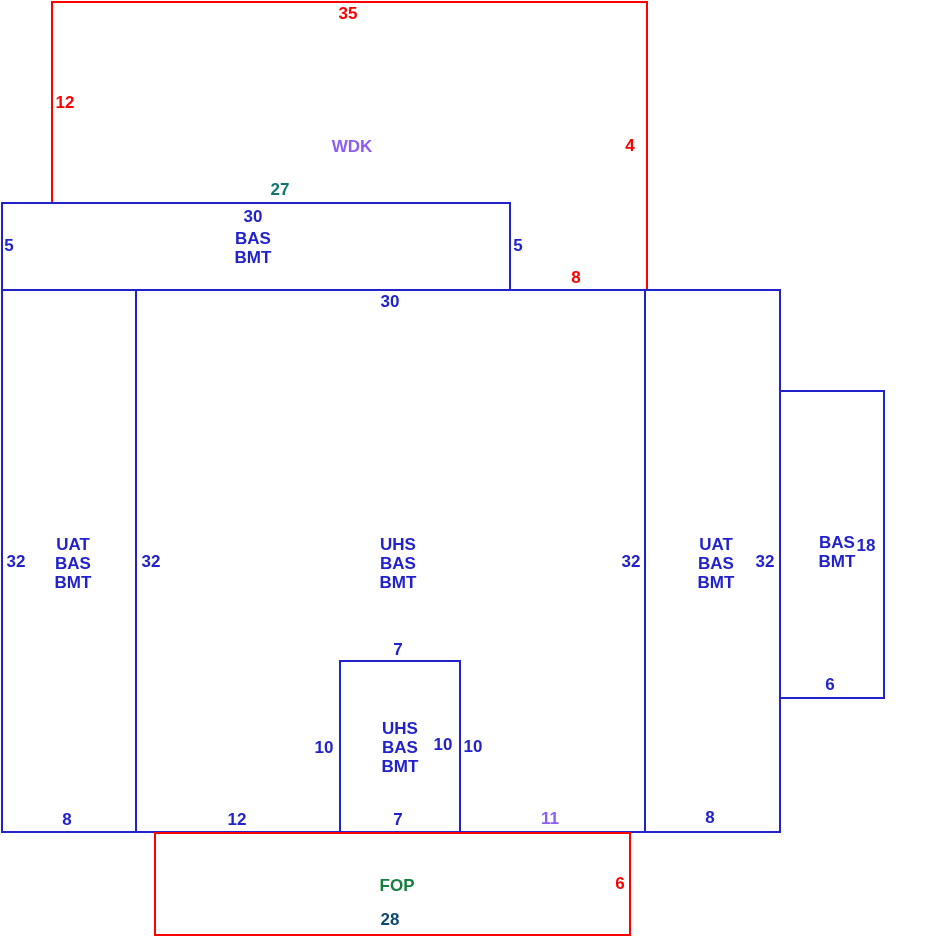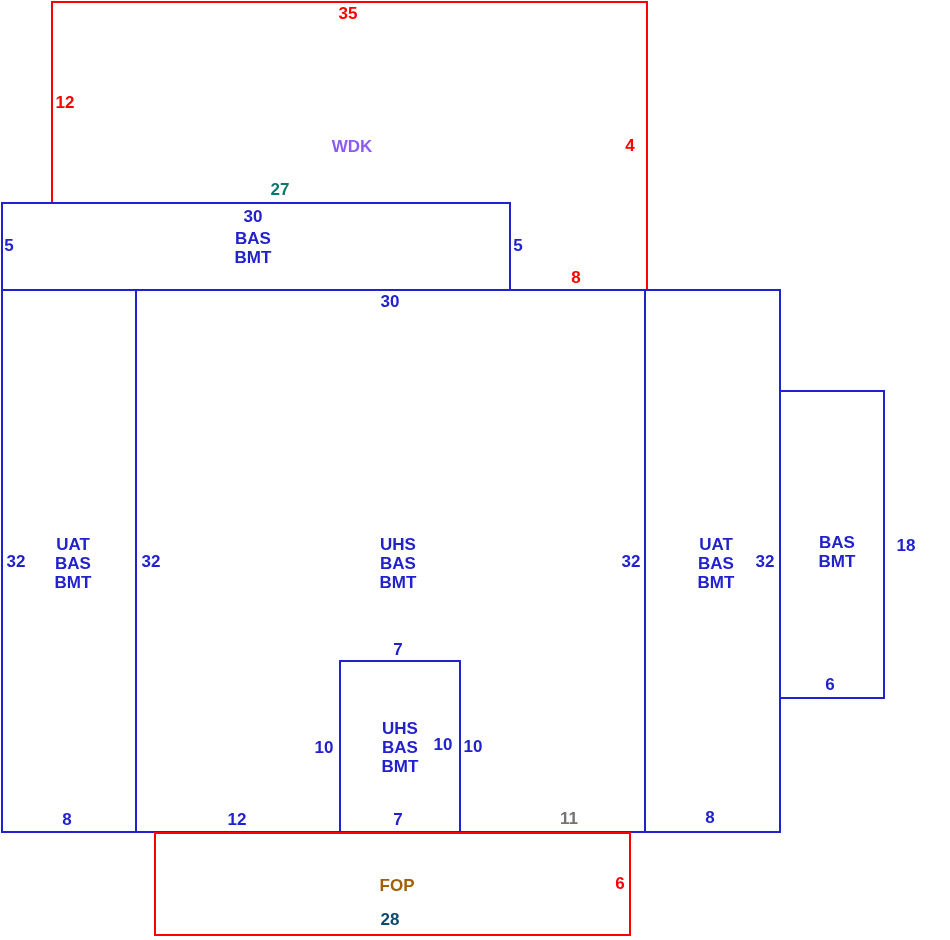--- a/index.html
+++ b/index.html
@@ -68,31 +68,31 @@
       <div class="lbl" style="left: 398px; top: 563px; color: rgb(34, 34, 204);">UHS
 BAS
 BMT</div>
       <div class="lbl" style="left: 631px; top: 561px; color: rgb(34, 34, 204);">32</div>
       <div class="lbl" style="left: 716px; top: 563px; color: rgb(34, 34, 204);">UAT
 BAS
 BMT</div>
       <div class="lbl" style="left: 765px; top: 561px; color: rgb(34, 34, 204);">32</div>
       <div class="lbl" style="left: 837px; top: 552px; color: rgb(34, 34, 204);">BAS
 BMT</div>
-      <div class="lbl" style="left: 866px; top: 545px; color: rgb(34, 34, 204); margin-left: 40px;">18</div>
+      <div class="lbl" style="left: 866px; top: 545px; color: rgb(34, 34, 204);">18</div>
       <div class="lbl" style="left: 830px; top: 684px; color: rgb(34, 34, 204);">6</div>
       <div class="lbl" style="left: 398px; top: 649px; color: rgb(34, 34, 204);">7</div>
       <div class="lbl" style="left: 324px; top: 747px; color: rgb(34, 34, 204);">10</div>
       <div class="lbl" style="left: 400px; top: 747px; color: rgb(34, 34, 204);">UHS
 BAS
 BMT</div>
       <div class="lbl" style="left: 443px; top: 744px; color: rgb(34, 34, 204);">10</div>
       <div class="lbl" style="left: 473px; top: 746px; color: rgb(34, 34, 204);">10</div>
       <div class="lbl" style="left: 67px; top: 819px; color: rgb(34, 34, 204);">8</div>
       <div class="lbl" style="left: 237px; top: 819px; color: rgb(34, 34, 204);">12</div>
       <div class="lbl" style="left: 398px; top: 819px; color: rgb(34, 34, 204);">7</div>
-      <div class="lbl" style="left: 550px; top: 818px; color: #737373; margin-left: 19px;">11</div>
+      <div class="lbl" style="left: 550px; top: 818px; color: #8b5cf6;">11</div>
       <div class="lbl" style="left: 710px; top: 817px; color: rgb(34, 34, 204);">8</div>
-      <div class="lbl" style="left: 397px; top: 885px; color: #a16207;">FOP</div>
+      <div class="lbl" style="left: 397px; top: 885px; color: #15803d;">FOP</div>
       <div class="lbl" style="left: 620px; top: 883px; color: rgb(255, 0, 0);">6</div>
       <div class="lbl" style="left: 390px; top: 919px; color: #0c4a6e;">28</div>
     </div>
 </div>
 
 </body></html>

